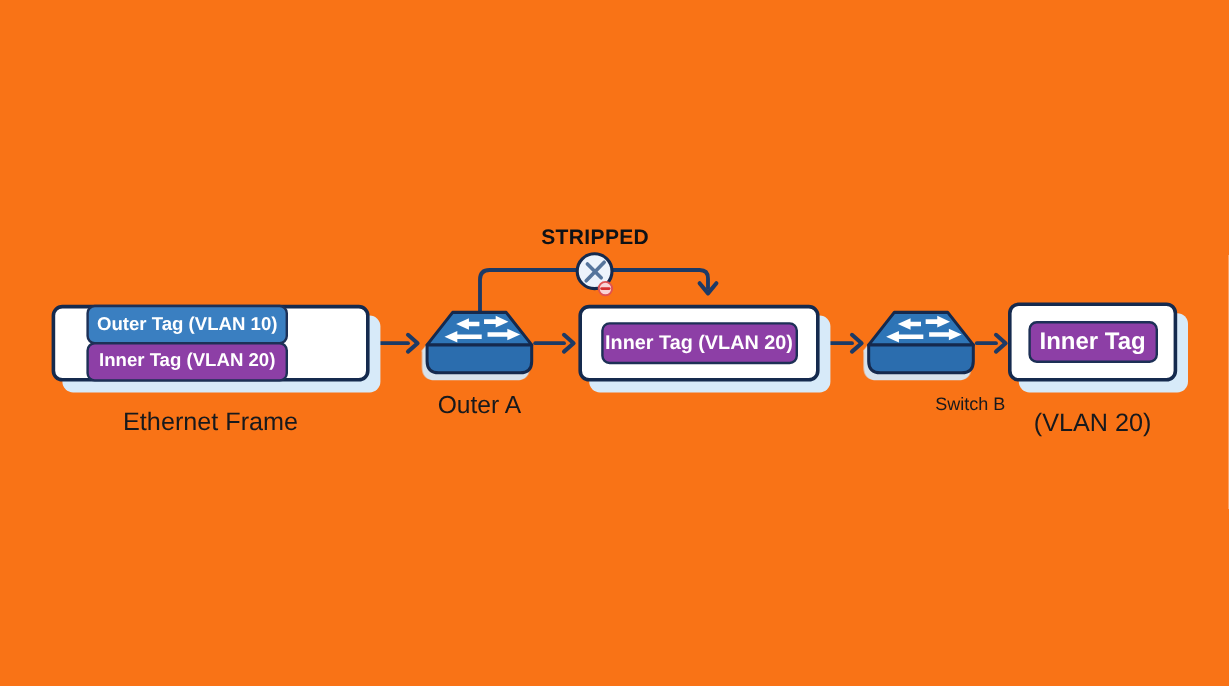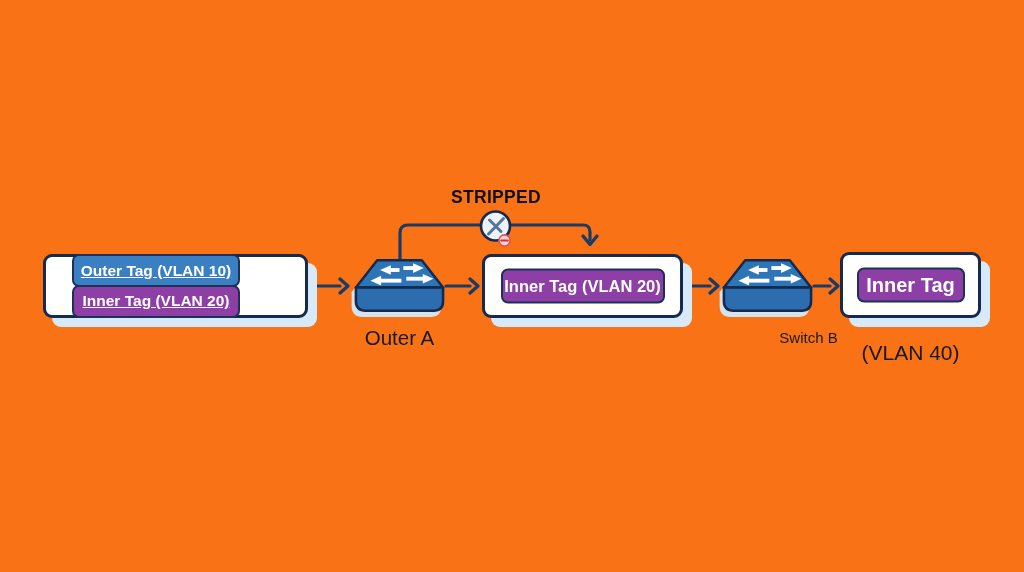--- a/index.html
+++ b/index.html
@@ -26,21 +26,21 @@
   .tagstack{
     position:absolute;left:26px;top:-3px;bottom:-3px;width:168px;
     display:flex;flex-direction:column;z-index:3;
   }
   .tag{
     display:flex;align-items:center;justify-content:center;
     color:#ffffff;font-weight:700;font-size:15.5px;
     border:2.5px solid #1d3056;border-radius:7px;box-sizing:border-box;
     white-space:nowrap;
   }
-  .tagstack .tag{flex:1;text-decoration:underline;}
+  .tagstack .tag{flex:1;}
   .tagstack .tag + .tag{margin-top:-2.5px;}
   .tag.blue{background:#3a7fc1;}
   .tag.purple{background:#8d3fa6;}
   .tag.center{
     position:absolute;left:50%;top:50%;transform:translate(-50%,-50%);
   }
   #stripped-frame .tag.center{width:164px;height:35px;font-size:16.5px;}
   #target-frame .tag.center{width:108px;height:35px;font-size:20px;}
 
   .sw{position:absolute;z-index:2;filter:drop-shadow(-3px 5px 0 rgba(213,232,248,0.95));}
@@ -99,20 +99,21 @@
   </svg>
 
   <div id="stripped-label">STRIPPED</div>
 
   <div class="frame" id="ethernet-frame">
     <div class="tagstack">
       <div class="tag blue">Outer Tag (VLAN 10)</div>
       <div class="tag purple">Inner Tag (VLAN 20)</div>
     </div>
   </div>
+  <div class="node-label" id="ethernet-label">Ethernet Frame</div>
 
   <svg class="sw" id="switch-a" width="93" height="57" viewBox="0 0 96 58">
     <polygon class="sw-top" points="25,3 71,3 93,31 3,31"></polygon>
     <path class="sw-front" d="M3 31 L93 31 L93 45 Q93 55 83 55 L13 55 Q3 55 3 45 Z"></path>
     <g class="sw-arrows">
       <line x1="48" y1="13" x2="38" y2="13"></line>
         <polygon points="39,8 28,13 39,18"></polygon>
       <line x1="52" y1="11" x2="63" y2="11"></line>
         <polygon points="62,6 73,11 62,16"></polygon>
       <line x1="50" y1="24" x2="28" y2="24"></line>
@@ -140,16 +141,16 @@
       <line x1="55" y1="22" x2="73" y2="22"></line>
         <polygon points="72,17 83,22 72,27"></polygon>
     </g>
   </svg>
   <div class="node-label" id="switch-b-label">Switch B</div>
 
   <div class="frame" id="target-frame">
     <div class="tag purple center">Inner Tag</div>
   </div>
   <div class="node-label" id="target-label">
-    <div>(VLAN 40)</div>
+    <div>(VLAN 20)</div>
   </div>
 
 </div>
 
 </body></html>

